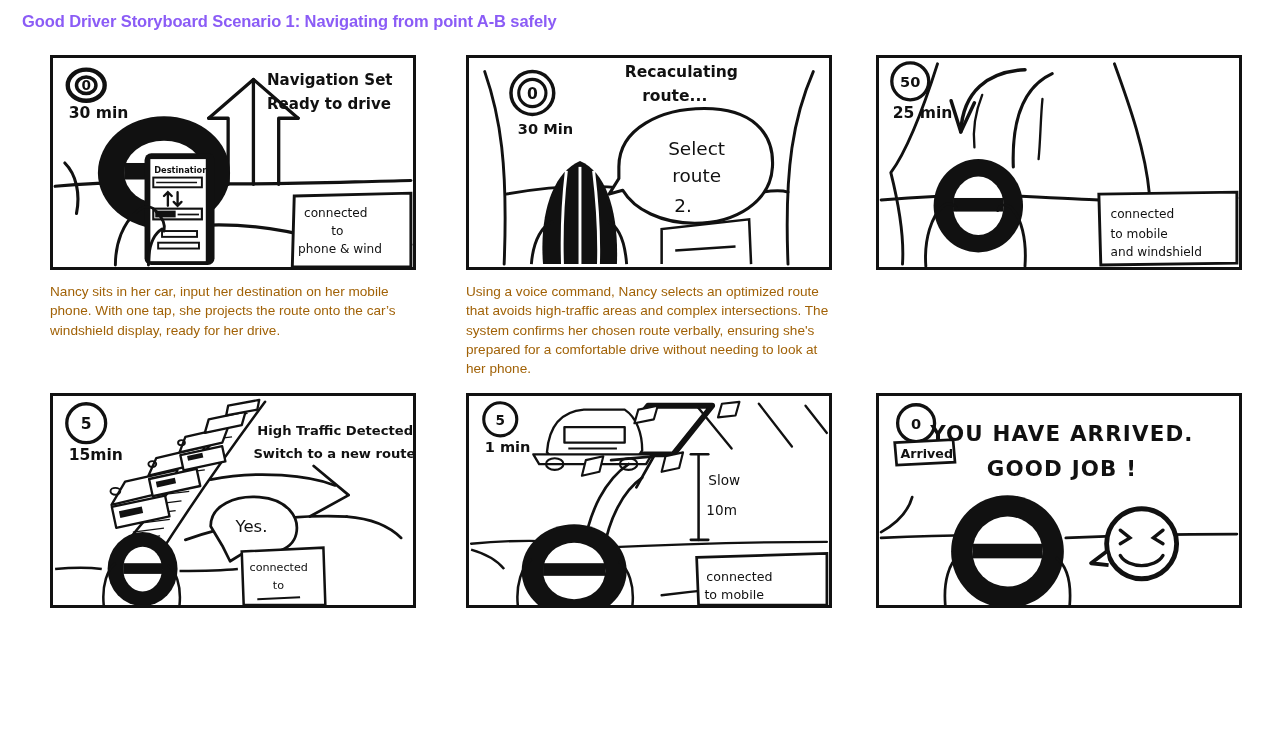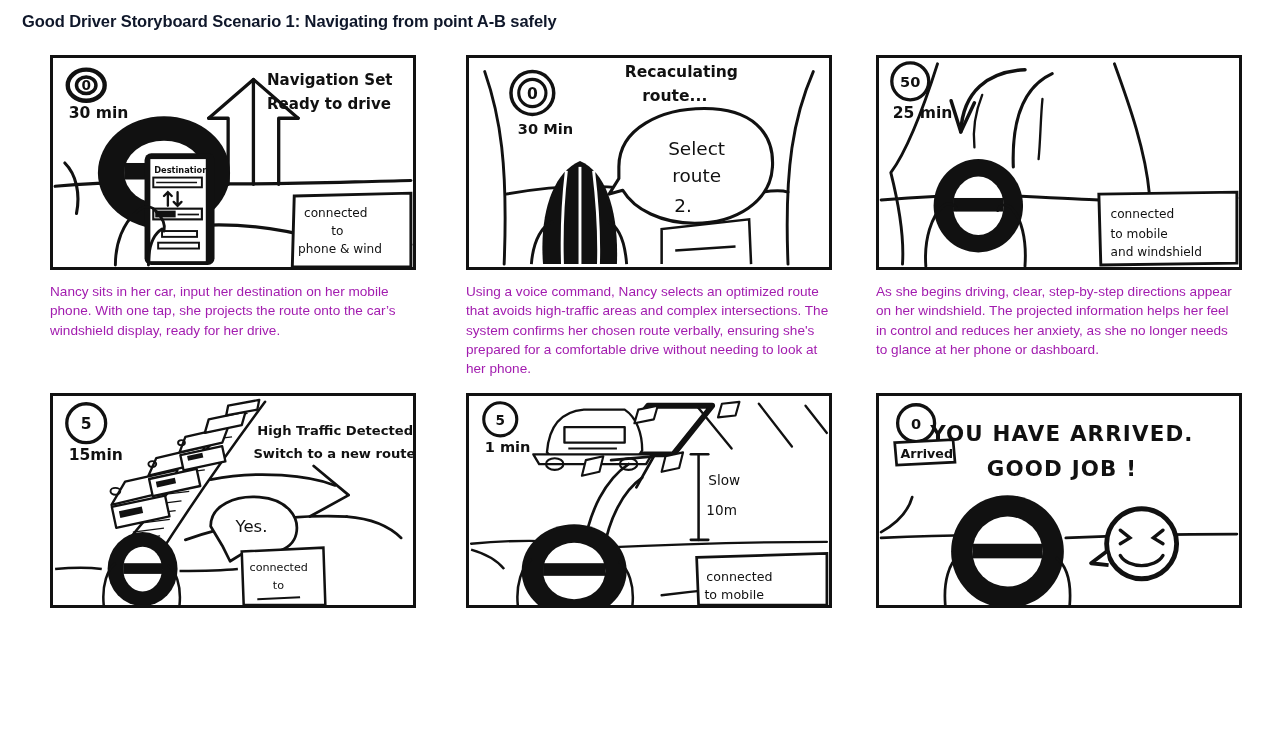--- a/index.html
+++ b/index.html
@@ -16,42 +16,42 @@
     width: 1280px;
     height: 729px;
     background: #ffffff;
   }
   .page-title {
     position: absolute;
     left: 22px;
     top: 12px;
     font-size: 16.5px;
     font-weight: bold;
-    color: #0f172a;
+    color: #8b5cf6;
     letter-spacing: -0.1px;
     white-space: nowrap;
   }
   .panel-cell {
     position: absolute;
     width: 366px;
   }
   .frame {
     position: relative;
     width: 366px;
     height: 215px;
     border: 3px solid #111111;
     background: #ffffff;
     overflow: hidden;
   }
   .frame svg { display: block; width: 100%; height: 100%; }
   .caption {
     margin-top: 12px;
     font-size: 13.6px;
     line-height: 1.42;
-    color: #a21caf;
+    color: #a16207;
     width: 364px;
   }
   
   .r1 { top: 55px; }
   .r2 { top: 393px; }
   .c1 { left: 50px; }
   .c2 { left: 466px; }
   .c3 { left: 876px; }
 </style>
 </head>
@@ -215,21 +215,20 @@
         </g>
 
         <g>
           <path d="M224 140 L 366 138 L 366 211 L 226 213 Z" fill="#fff" stroke="#111" stroke-width="3"></path>
         </g>
         <text x="236" y="165" font-family="DejaVu Sans, sans-serif" font-size="12.5" fill="#111">connected</text>
         <text x="236" y="185" font-family="DejaVu Sans, sans-serif" font-size="12.5" fill="#111">to mobile</text>
         <text x="236" y="204" font-family="DejaVu Sans, sans-serif" font-size="12.5" fill="#111">and windshield</text>
       </svg>
     </div>
-    <div class="caption">As she begins driving, clear, step-by-step directions appear on her windshield. The projected information helps her feel in control and reduces her anxiety, as she no longer needs to glance at her phone or dashboard.</div>
   </div>
 
   <div class="panel-cell r2 c1">
     <div class="frame">
       <svg viewBox="0 0 366 215" xmlns="http://www.w3.org/2000/svg">
 
         <g fill="none" stroke="#111" stroke-width="2.6" stroke-linecap="round">
           <path d="M66 160 C 98 120, 150 58, 200 8"></path>
           <path d="M104 168 C 132 124, 176 60, 216 6"></path>
         </g>

